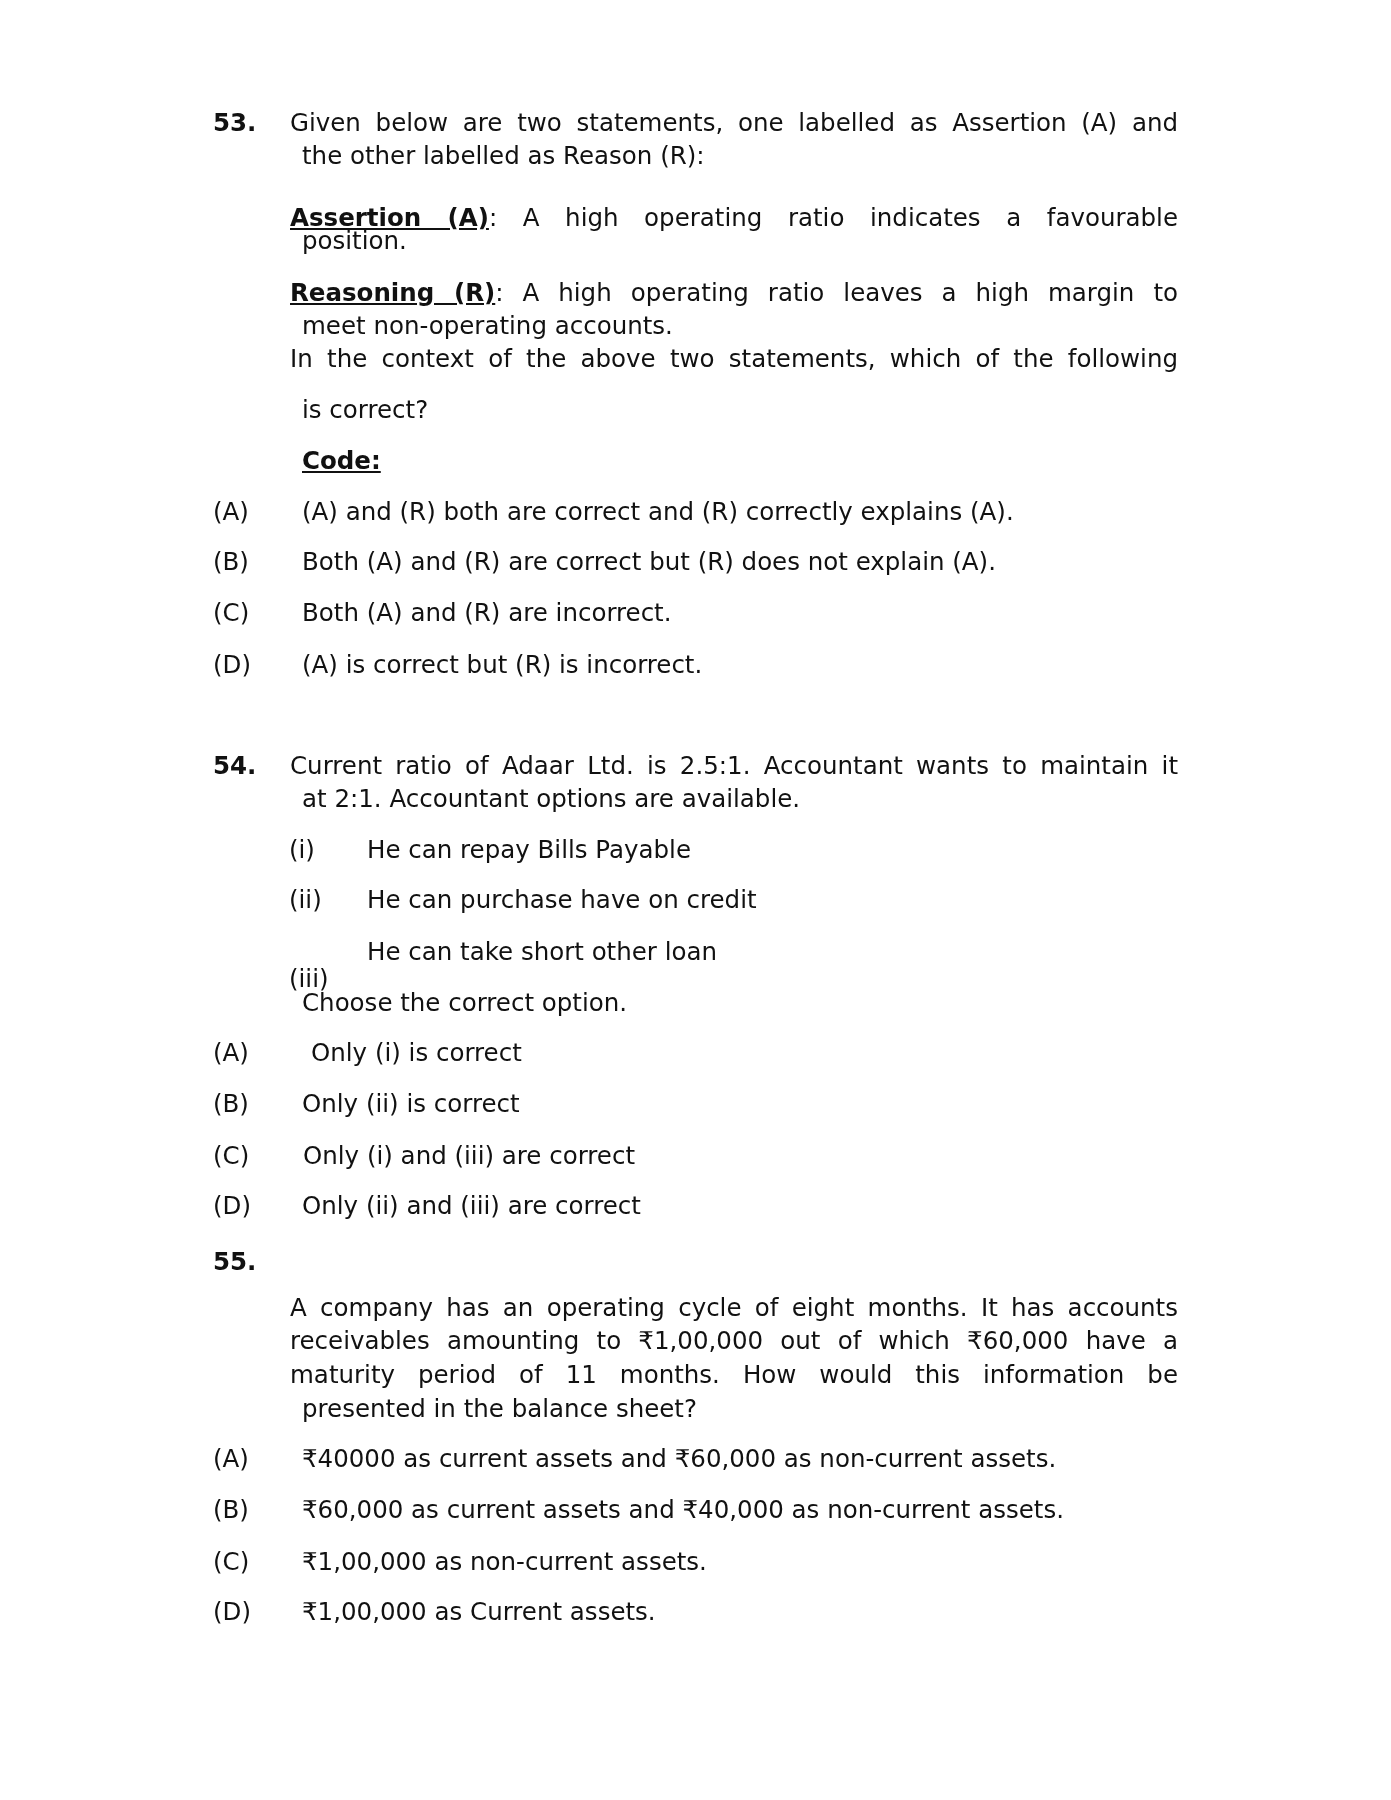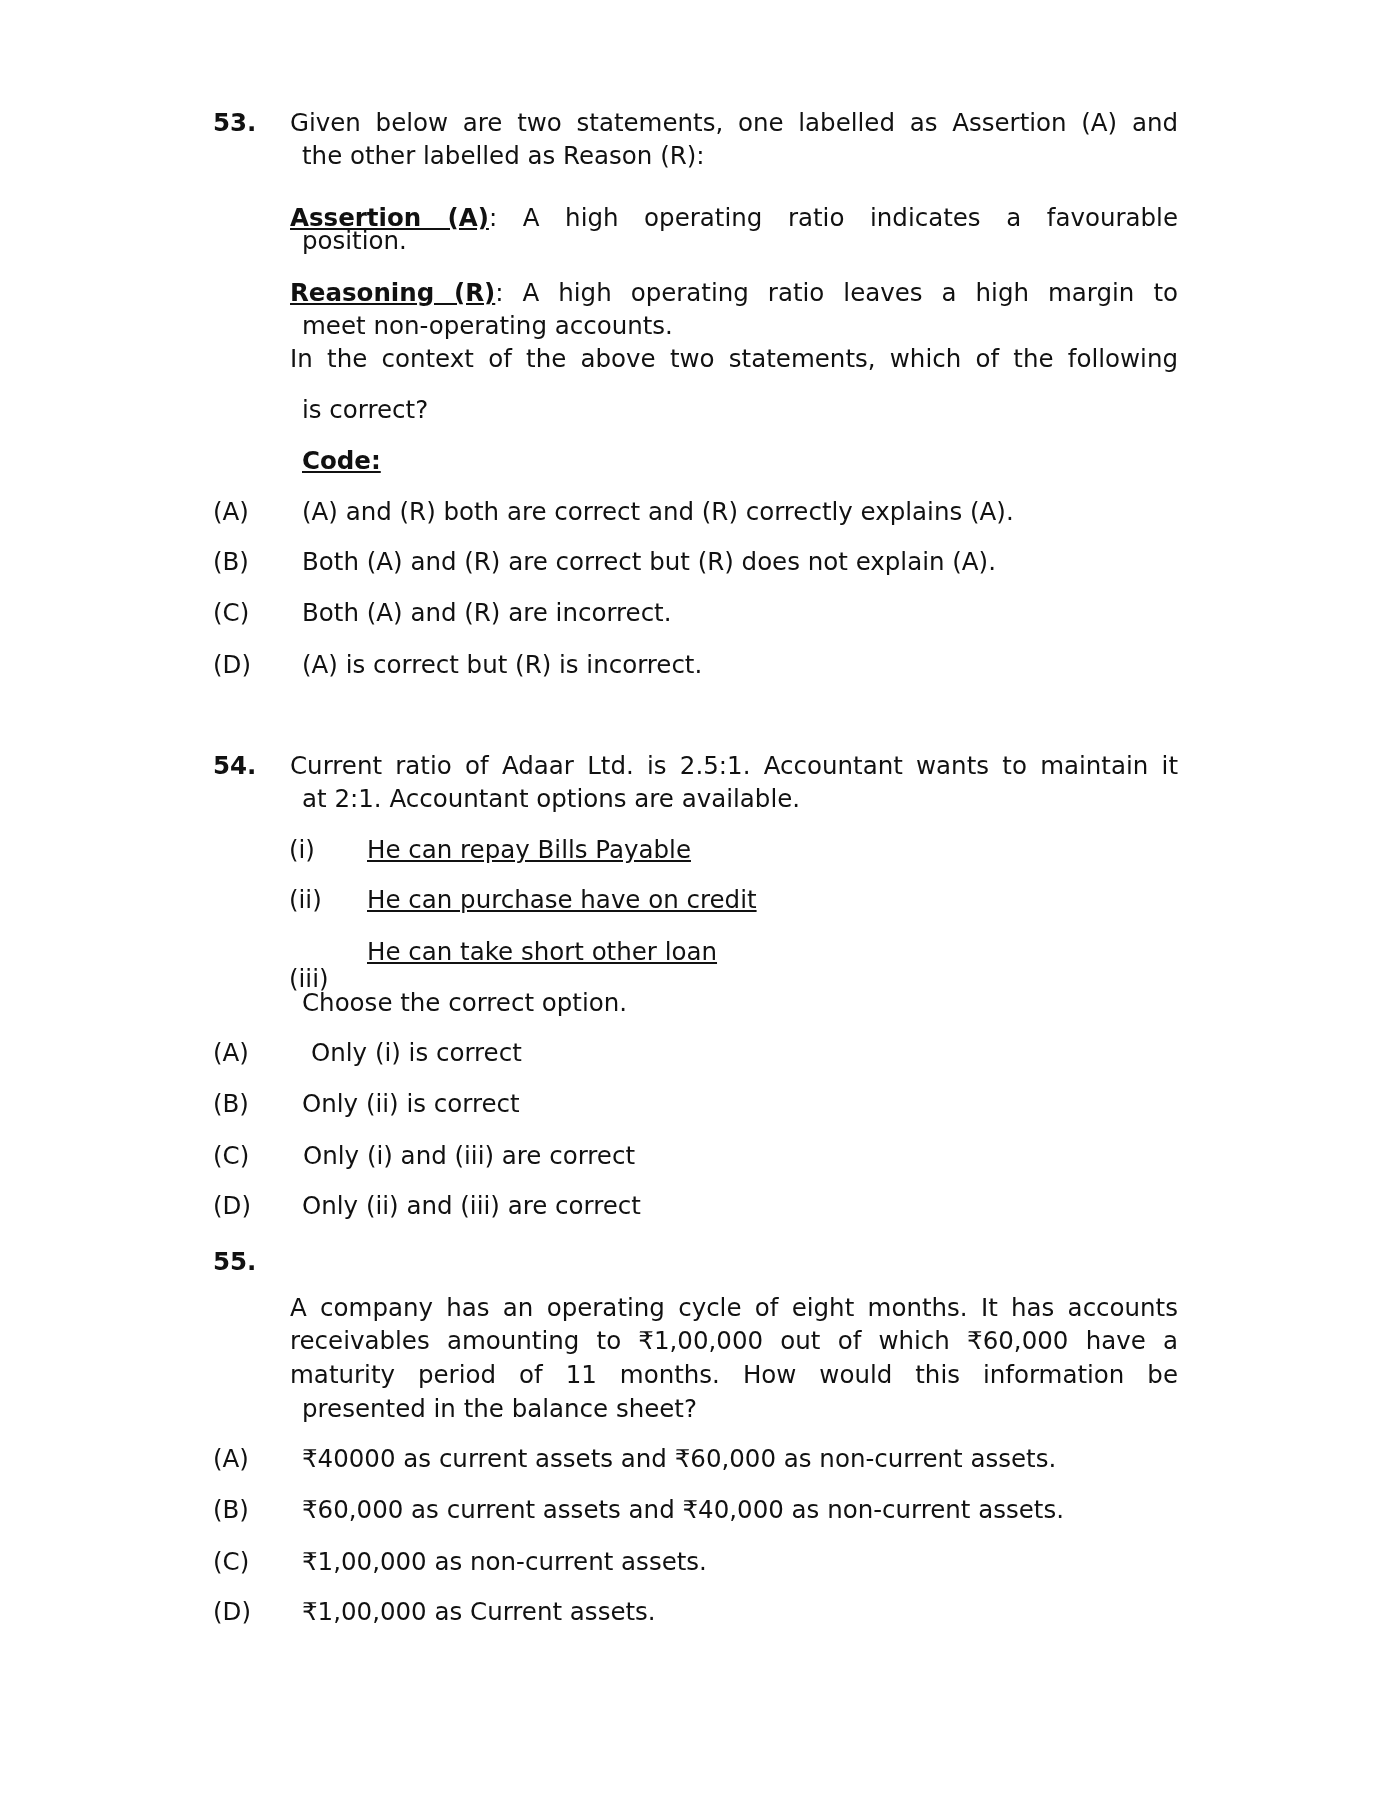--- a/index.html
+++ b/index.html
@@ -5,21 +5,21 @@
   html, body { margin:0; padding:0; background:#fff; }
   body { width:1391px; height:1800px; position:relative; overflow:hidden;
          font-family:"DejaVu Sans", sans-serif; color:#111; font-size:24.5px; }
   .qnum { position:absolute; left:213px; font-weight:bold; line-height:30px; }
   .just { position:absolute; left:290px; width:888px; text-align:justify; text-align-last:justify; white-space:nowrap; line-height:30px; }
   .just span { }
   .lbl { position:absolute; left:213px; line-height:30px; }
   .txt { position:absolute; left:290px; line-height:30px; white-space:nowrap;margin-left:12px; }
   .u { font-weight:bold; text-decoration:underline; }
   .roman { position:absolute; left:289px; line-height:30px; }
-  .rtxt { position:absolute; left:367px; line-height:30px; white-space:nowrap;text-decoration:underline; }
+  .rtxt { position:absolute; left:367px; line-height:30px; white-space:nowrap; }
 </style>
 </head>
 <body>
 
 <div>
   <div class="qnum" style="top:108px">53.</div>
   <div class="just" style="top:108px">Given below are two statements, one labelled as Assertion (A) and</div>
   <div class="txt" style="top:141px">the other labelled as Reason (R):</div>
 
   <div class="just" style="top:203px"><span class="u">Assertion (A)</span><span>: A high operating ratio indicates a favourable</span></div>

